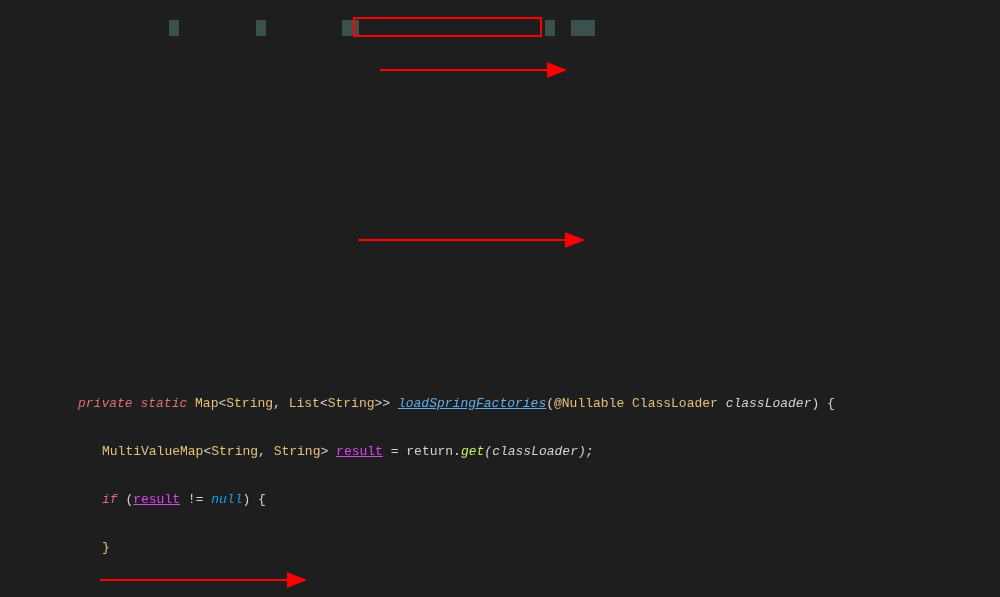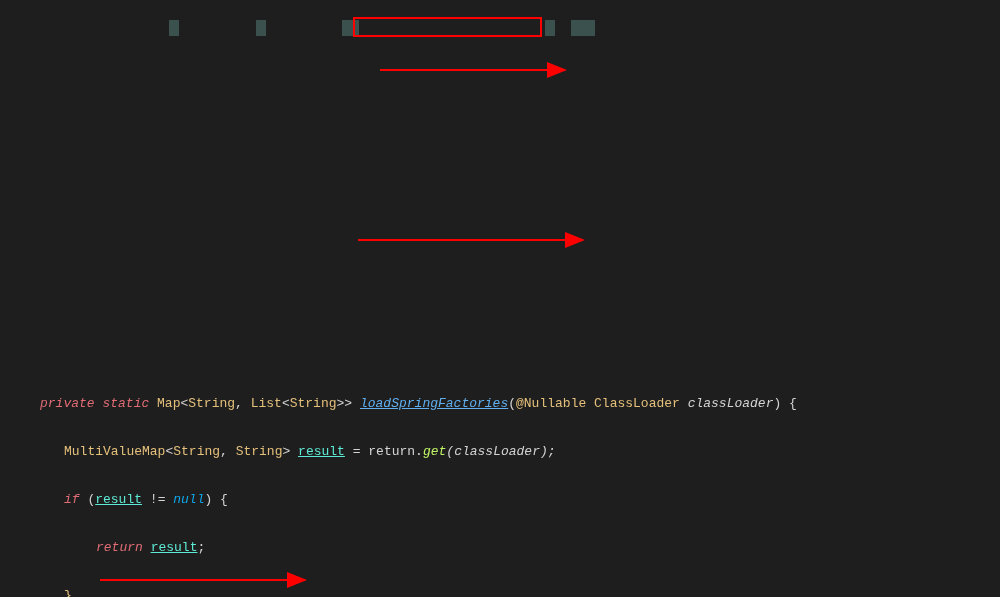--- a/index.html
+++ b/index.html
@@ -13,26 +13,27 @@
     overflow: hidden;
   }
   .code-container {
     white-space: pre;
     position: relative;
   }
   .line {
     padding-left: 40px;
     position: relative;
     z-index: 2;
+    margin-left: 38px;
   }
   .kw { color: #e06c75; font-style: italic; } 
   .type { color: #e5c07b; } 
   .method-u { color: #61afef; font-style: italic; text-decoration: underline; }
   .func { color: #bef264; font-style: italic; }
-  .var-u { color: #5eead4; text-decoration: underline; }
+  .var-u { color: #d946ef; text-decoration: underline; }
   .brace { color: #e5c07b; }
   .annot { color: #e5c07b; }
   .it { font-style: italic; }
   .null { color: #0ea5e9; font-style: italic; }
   .highlight-bg {
     position: absolute;
     background: #3b514d;
     z-index: 1;
   }
   .red-box {
@@ -86,21 +87,20 @@
         <marker id="ah3" markerWidth="10" markerHeight="8" refX="9" refY="4" orient="auto">
           <polygon points="0 0, 10 4, 0 8" fill="#ff0000"></polygon>
         </marker>
       </defs>
   <line x1="0" y1="10" x2="205" y2="10" stroke="#ff0000" stroke-width="2" marker-end="url(#ah3)"></line>
 </svg>
 
 <div class="line i0"><span class="kw">private</span> <span class="kw">static</span> <span class="type">Map</span><span>&lt;</span><span class="type">String</span><span>, </span><span class="type">List</span><span>&lt;</span><span class="type">String</span><span>&gt;</span><span>&gt;</span><span> </span><span class="method-u">loadSpringFactories</span><span>(</span><span class="annot">@Nu</span><span class="annot">llable </span><span class="type">ClassLoader</span><span class="it"> classLoader</span><span>)</span><span> {</span></div>
 <div class="line i1"><span class="type">MultiValueMap</span><span>&lt;</span><span class="type">String</span><span>, </span><span class="type">String</span><span>&gt; </span><span class="var-u">result</span><span> = </span><span>return</span><span>.</span><span class="func">get</span><span class="it">(classLoader);</span></div>
 <div class="line i1"><span class="kw">if</span><span> (</span><span class="var-u">result</span><span> != </span><span class="null">null</span><span>) {</span></div>
-<div class="line i2"><span class="kw">return</span><span> </span><span class="var-u">result</span><span>;</span></div>
 <div class="line i1"><span class="brace">}</span></div>
 
 
 
 
 
 
 
 
 

